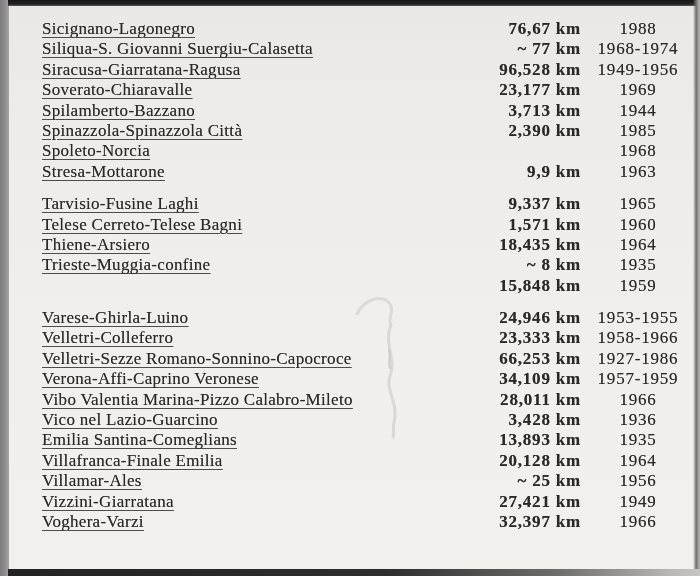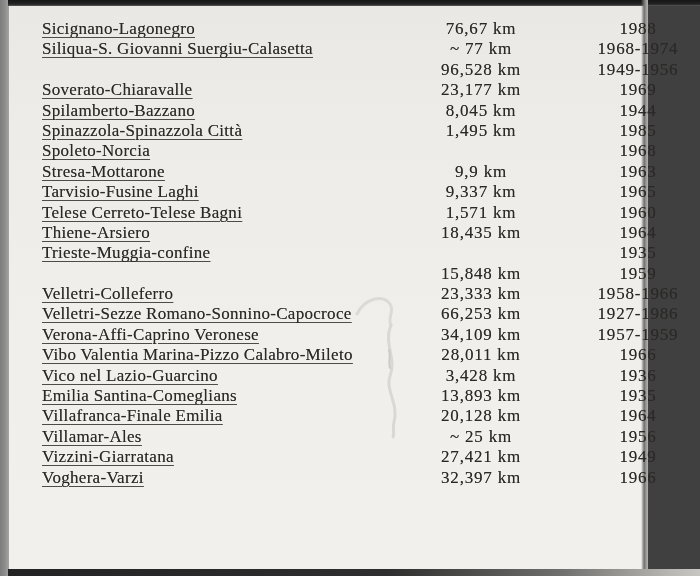--- a/index.html
+++ b/index.html
@@ -6,21 +6,21 @@
     margin: 0;
     padding: 0;
     width: 700px;
     height: 576px;
     overflow: hidden;
     background: #404040;
     font-family: "Liberation Serif", "DejaVu Serif", serif;
   }
   .scan {
     position: relative;
-    width: 648px;
+    width: 700px;
     height: 576px;
     background: linear-gradient(180deg, #e9e8e4 0%, #edece8 22%, #f0efeb 60%, #f1f0ec 100%);
   }
   
   .edge-left {
     position: absolute; left: 0; top: 0; width: 9px; height: 576px;
     background: linear-gradient(90deg, #7c7c7c 0%, #8d8d8d 55%, #a5a4a1 100%);
   }
   .edge-top {
     position: absolute; left: 8px; top: 0; width: 692px; height: 6px;
@@ -41,33 +41,33 @@
   
   .content {
     position: absolute;
     left: 9px; top: 6px; right: 7px; bottom: 7px;
     padding-top: 13px;
     color: #2a2927;
     font-size: 17px;
     letter-spacing: 0.3px;
     text-shadow: 0 0 0.6px rgba(46,45,43,0.55);
   }
-  .group + .group { margin-top: 0; }
+  .group + .group { margin-top: 12px; }
   .row { position: relative; height: 20.4px; line-height: 20.4px; }
   .cell-name {
     position: absolute; left: 33px; top: 0;
     white-space: nowrap;
     text-decoration: underline;
     text-decoration-thickness: 1.1px;
     text-decoration-color: #4e4c49;
     text-underline-offset: 3px;
   }
   .cell-km {
-    position: absolute; left: 397px; top: 0; width: 150px;
-    text-align: center; white-space: nowrap; letter-spacing: 0.8px;
+    position: absolute; left: 422px; top: 0; width: 150px;
+    text-align: right; white-space: nowrap; letter-spacing: 0.8px; font-weight: bold;
   }
   .cell-year {
     position: absolute; left: 559px; top: 0; width: 140px;
     text-align: center; white-space: nowrap; letter-spacing: 0.8px;
   }
 </style>
 </head>
 <body>
 
 <div class="scan">
@@ -88,36 +88,37 @@
     <span class="cell-name">Sicignano-Lagonegro</span>
     <span class="cell-km">76,67 km</span>
     <span class="cell-year">1988</span>
   </div>
         <div class="row">
     <span class="cell-name">Siliqua-S. Giovanni Suergiu-Calasetta</span>
     <span class="cell-km">~ 77 km</span>
     <span class="cell-year">1968-1974</span>
   </div>
         <div class="row">
+    <span class="cell-name">Siracusa-Giarratana-Ragusa</span>
     <span class="cell-km">96,528 km</span>
     <span class="cell-year">1949-1956</span>
   </div>
         <div class="row">
     <span class="cell-name">Soverato-Chiaravalle</span>
     <span class="cell-km">23,177 km</span>
     <span class="cell-year">1969</span>
   </div>
         <div class="row">
     <span class="cell-name">Spilamberto-Bazzano</span>
-    <span class="cell-km">8,045 km</span>
+    <span class="cell-km">3,713 km</span>
     <span class="cell-year">1944</span>
   </div>
         <div class="row">
     <span class="cell-name">Spinazzola-Spinazzola Città</span>
-    <span class="cell-km">1,495 km</span>
+    <span class="cell-km">2,390 km</span>
     <span class="cell-year">1985</span>
   </div>
         <div class="row">
     <span class="cell-name">Spoleto-Norcia</span>
     <span class="cell-year">1968</span>
   </div>
         <div class="row">
     <span class="cell-name">Stresa-Mottarone</span>
     <span class="cell-km">9,9 km</span>
     <span class="cell-year">1963</span>
@@ -134,28 +135,34 @@
     <span class="cell-km">1,571 km</span>
     <span class="cell-year">1960</span>
   </div>
         <div class="row">
     <span class="cell-name">Thiene-Arsiero</span>
     <span class="cell-km">18,435 km</span>
     <span class="cell-year">1964</span>
   </div>
         <div class="row">
     <span class="cell-name">Trieste-Muggia-confine</span>
+    <span class="cell-km">~ 8 km</span>
     <span class="cell-year">1935</span>
   </div>
         <div class="row">
     <span class="cell-km">15,848 km</span>
     <span class="cell-year">1959</span>
   </div>
       </div>
       <div class="group">
+        <div class="row">
+    <span class="cell-name">Varese-Ghirla-Luino</span>
+    <span class="cell-km">24,946 km</span>
+    <span class="cell-year">1953-1955</span>
+  </div>
         <div class="row">
     <span class="cell-name">Velletri-Colleferro</span>
     <span class="cell-km">23,333 km</span>
     <span class="cell-year">1958-1966</span>
   </div>
         <div class="row">
     <span class="cell-name">Velletri-Sezze Romano-Sonnino-Capocroce</span>
     <span class="cell-km">66,253 km</span>
     <span class="cell-year">1927-1986</span>
   </div>

